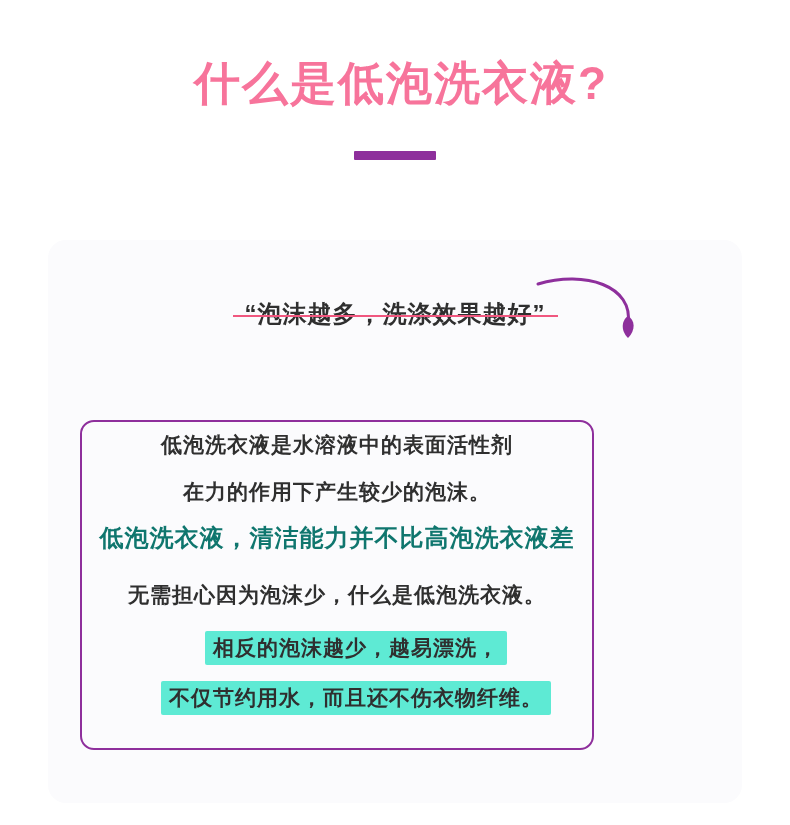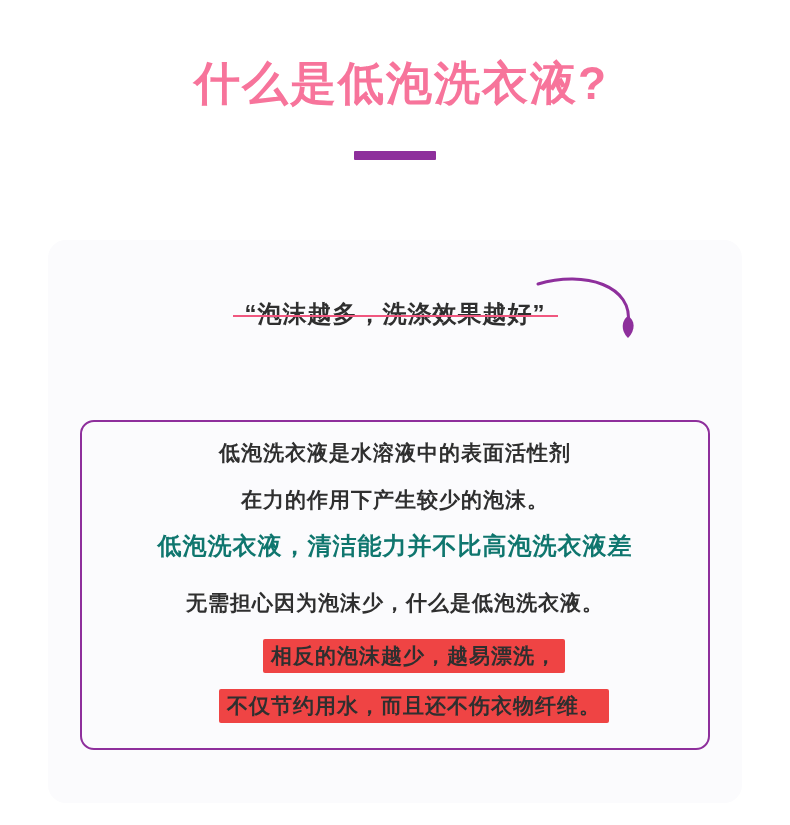--- a/index.html
+++ b/index.html
@@ -93,46 +93,46 @@
     top: 36px;
     width: 120px;
     height: 90px;
   }
 
   
   .inner-box {
     position: absolute;
     left: 32px;
     top: 180px;
-    width: 630px;
+    width: 514px;
     height: 330px;
     border: 2px solid #8e2f9c;
     border-radius: 14px;
     box-sizing: border-box;
     text-align: center;
-    padding-top: 20px;
+    padding-top: 12px;
   }
   .line {
     font-size: 21px;
     font-weight: bold;
     color: #2f2f2f;
     letter-spacing: 1px;
     line-height: 1.0;
     margin: 0 0 26px 0;
   }
   .line.tight {
     margin-bottom: 24px;
   }
   .line.pink {
     color: #0f766e;
     font-size: 24px;
     margin-bottom: 34px;
   }
   .hl {
-    background: #ef4444;
+    background: #5eead4;
     padding: 5px 8px 6px 8px;
     border-radius: 2px;
     display: inline-block;
     line-height: 1.1;
     margin-left: 38px;
   }
   .line.hl-line {
     margin-bottom: 16px;
   }
 </style>

